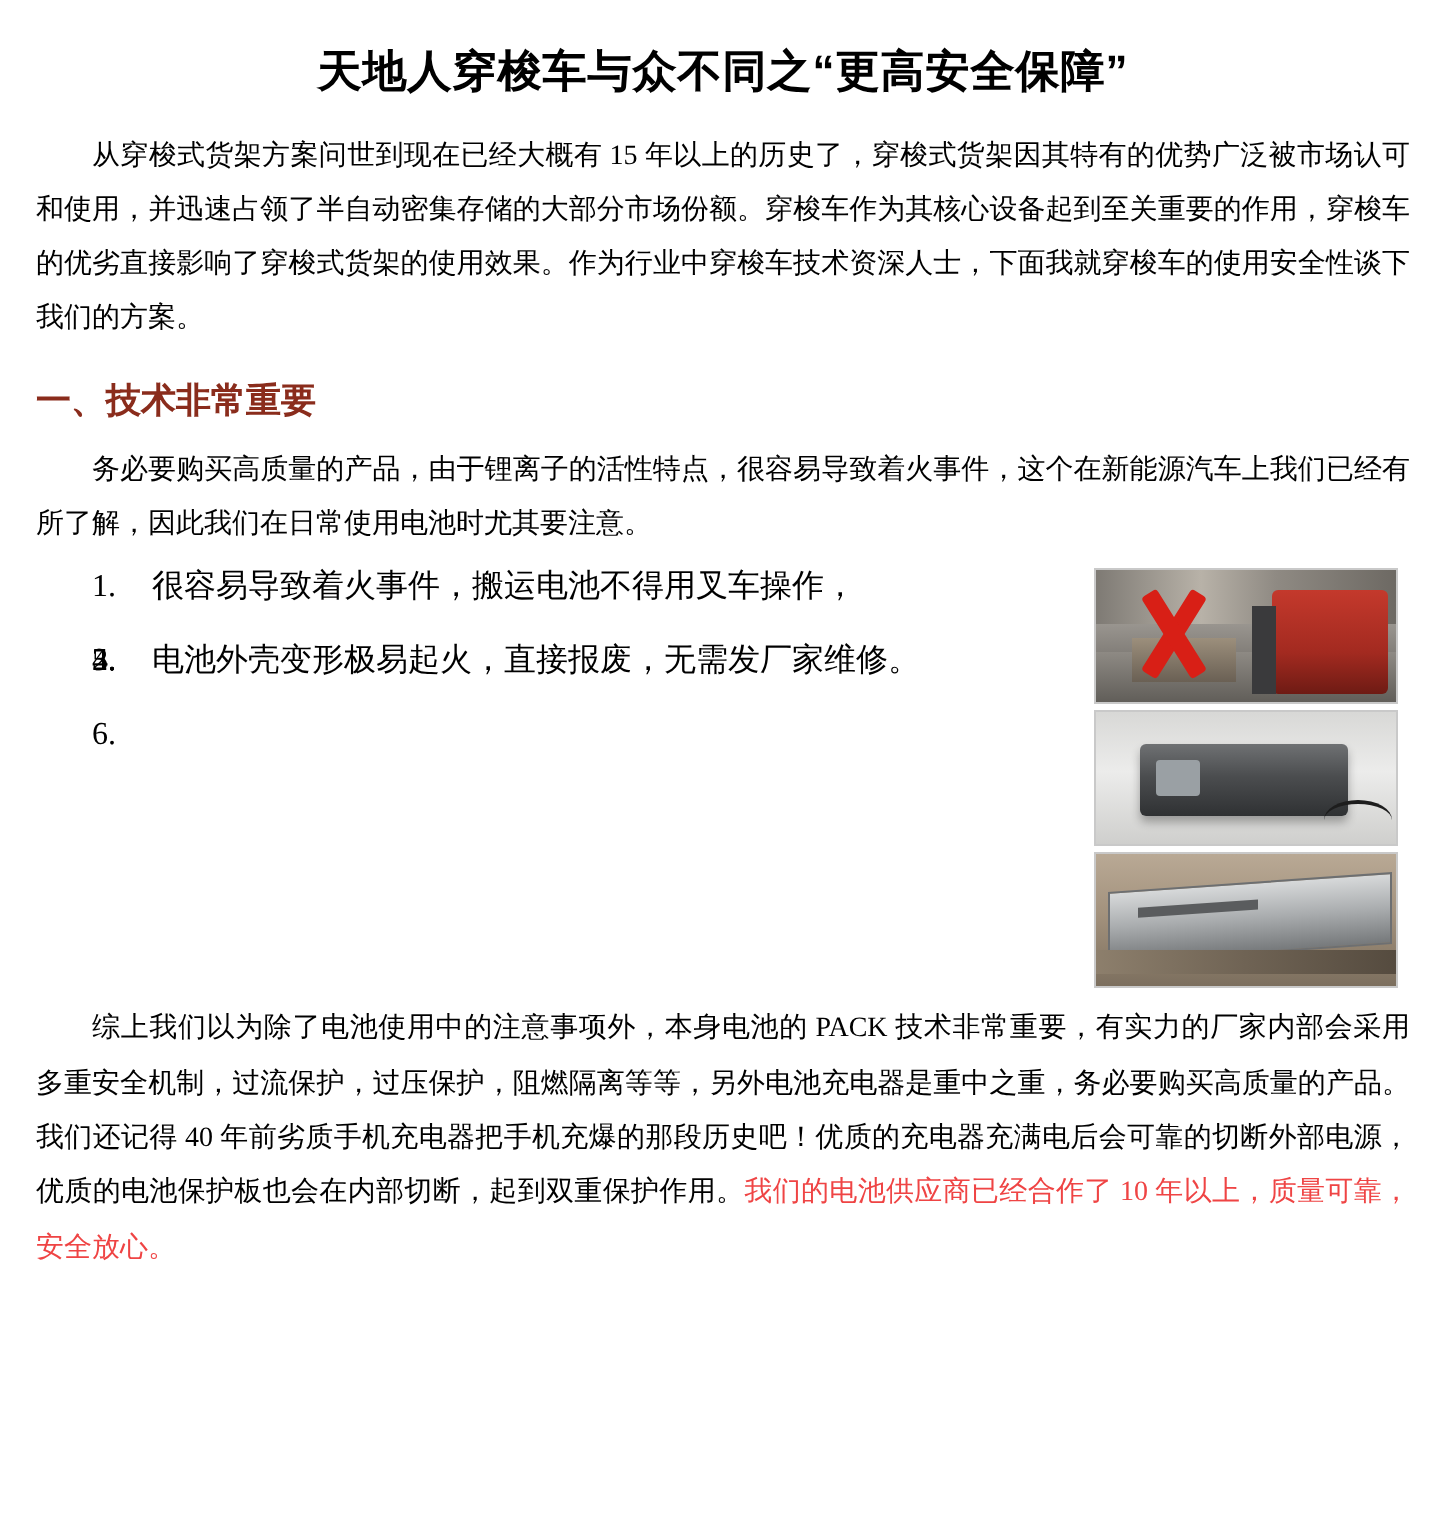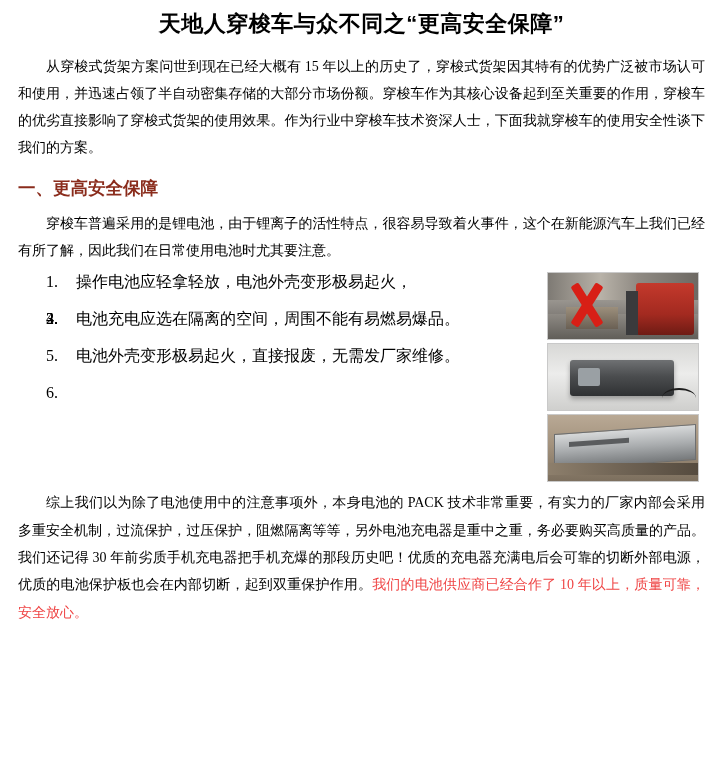--- a/index.html
+++ b/index.html
@@ -12,21 +12,21 @@
     height: 765px;
     font-family: "Liberation Serif", "DejaVu Serif", serif;
     color: #000000;
     overflow: hidden;
   }
   .page {
     position: relative;
     width: 723px;
     height: 765px;
     box-sizing: border-box;
-    padding: 4px 18px 0 18px;
+    padding: 16px 18px 0 18px;
     border-radius: 20px;
   }
   .doc-title {
     text-align: center;
     font-family: "Liberation Sans", "DejaVu Sans", sans-serif;
     font-weight: bold;
     font-size: 22px;
     letter-spacing: 0.5px;
     margin: 6px 0 14px 0;
     line-height: 1.3;
@@ -188,40 +188,39 @@
 </style>
 </head>
 <body>
 
 <div class="page">
 
   <h1 class="doc-title">天地人穿梭车与众不同之“更高安全保障”</h1>
 
   <p class="para">从穿梭式货架方案问世到现在已经大概有 15 年以上的历史了，穿梭式货架因其特有的优势广泛被市场认可和使用，并迅速占领了半自动密集存储的大部分市场份额。穿梭车作为其核心设备起到至关重要的作用，穿梭车的优劣直接影响了穿梭式货架的使用效果。作为行业中穿梭车技术资深人士，下面我就穿梭车的使用安全性谈下我们的方案。</p>
 
-  <h2 class="section">一、更高安全保障</h2>
-
-  <p class="para">穿梭车普遍采用的是锂电池，由于锂离子的活性特点，很容易导致着火事件，这个在新能源汽车上我们已经有所了解，因此我们在日常使用电池时尤其要注意。</p>
+  <h2 class="section">一、技术非常重要</h2>
+
+  <p class="para">务必要购买高质量的产品，由于锂离子的活性特点，很容易导致着火事件，这个在新能源汽车上我们已经有所了解，因此我们在日常使用电池时尤其要注意。</p>
 
   <div class="list-block">
 
     <ol class="numlist">
       <li>
         <span class="num">1.</span>
-        <span>操作电池应轻拿轻放，电池外壳变形极易起火，</span>
+        <span>很容易导致着火事件，搬运电池不得用叉车操作，</span>
       </li>
       <li>
         <span class="num">2.</span>
       </li>
       <li>
         <span class="num">3.</span>
       </li>
       <li>
         <span class="num">4.</span>
-        <span>电池充电应选在隔离的空间，周围不能有易燃易爆品。</span>
       </li>
       <li>
         <span class="num">5.</span>
         <span>电池外壳变形极易起火，直接报废，无需发厂家维修。</span>
       </li>
       <li>
         <span class="num">6.</span>
       </li>
     </ol>
 
@@ -238,15 +237,15 @@
         <div class="cable"></div>
       </div>
       <div class="photo photo-battery">
         <div class="case"></div>
         <div class="strip"></div>
       </div>
     </div>
 
   </div>
 
-  <p class="para last-para"><span>综上我们以为除了电池使用中的注意事项外，本身电池的 PACK 技术非常重要，有实力的厂家内部会采用多重安全机制，过流保护，过压保护，阻燃隔离等等，另外电池充电器是重中之重，务必要购买高质量的产品。我们还记得 30 年前劣质手机充电器把手机充爆的那段历史吧！优质的充电器充满电后会可靠的切断外部电源，优质的电池保护板也会在内部切断，起到双重保护作用。</span><span class="highlight-red">我们的电池供应商已经合作了 10 年以上，质量可靠，安全放心。</span></p>
+  <p class="para last-para"><span>综上我们以为除了电池使用中的注意事项外，本身电池的 PACK 技术非常重要，有实力的厂家内部会采用多重安全机制，过流保护，过压保护，阻燃隔离等等，另外电池充电器是重中之重，务必要购买高质量的产品。我们还记得 40 年前劣质手机充电器把手机充爆的那段历史吧！优质的充电器充满电后会可靠的切断外部电源，优质的电池保护板也会在内部切断，起到双重保护作用。</span><span class="highlight-red">我们的电池供应商已经合作了 10 年以上，质量可靠，安全放心。</span></p>
 
 </div>
 
 </body></html>

